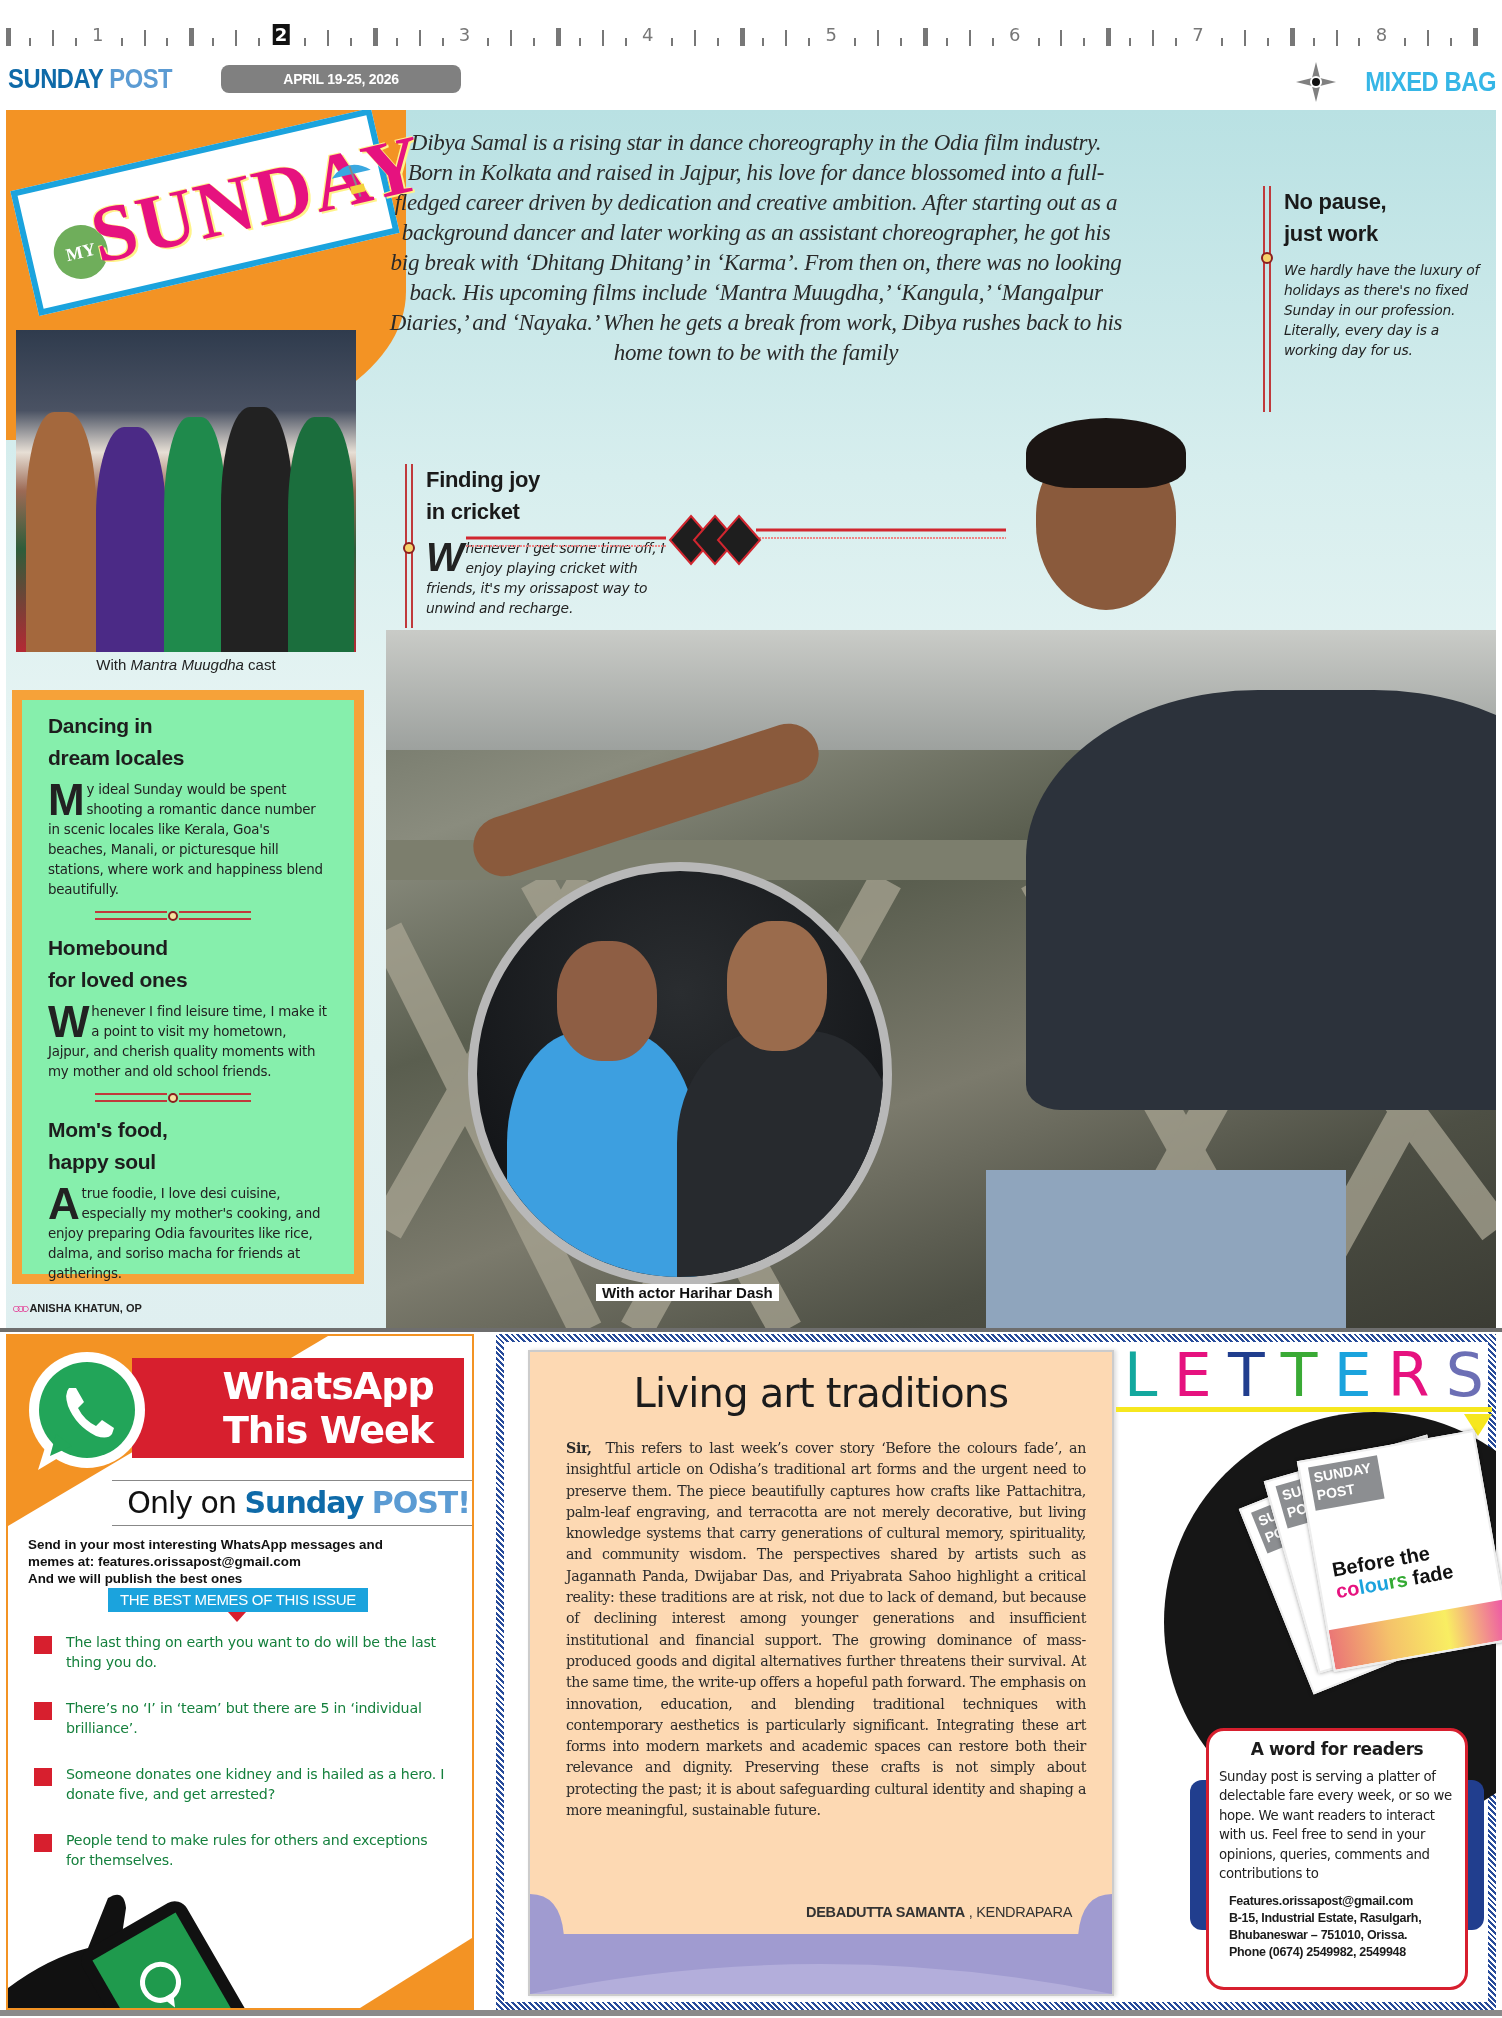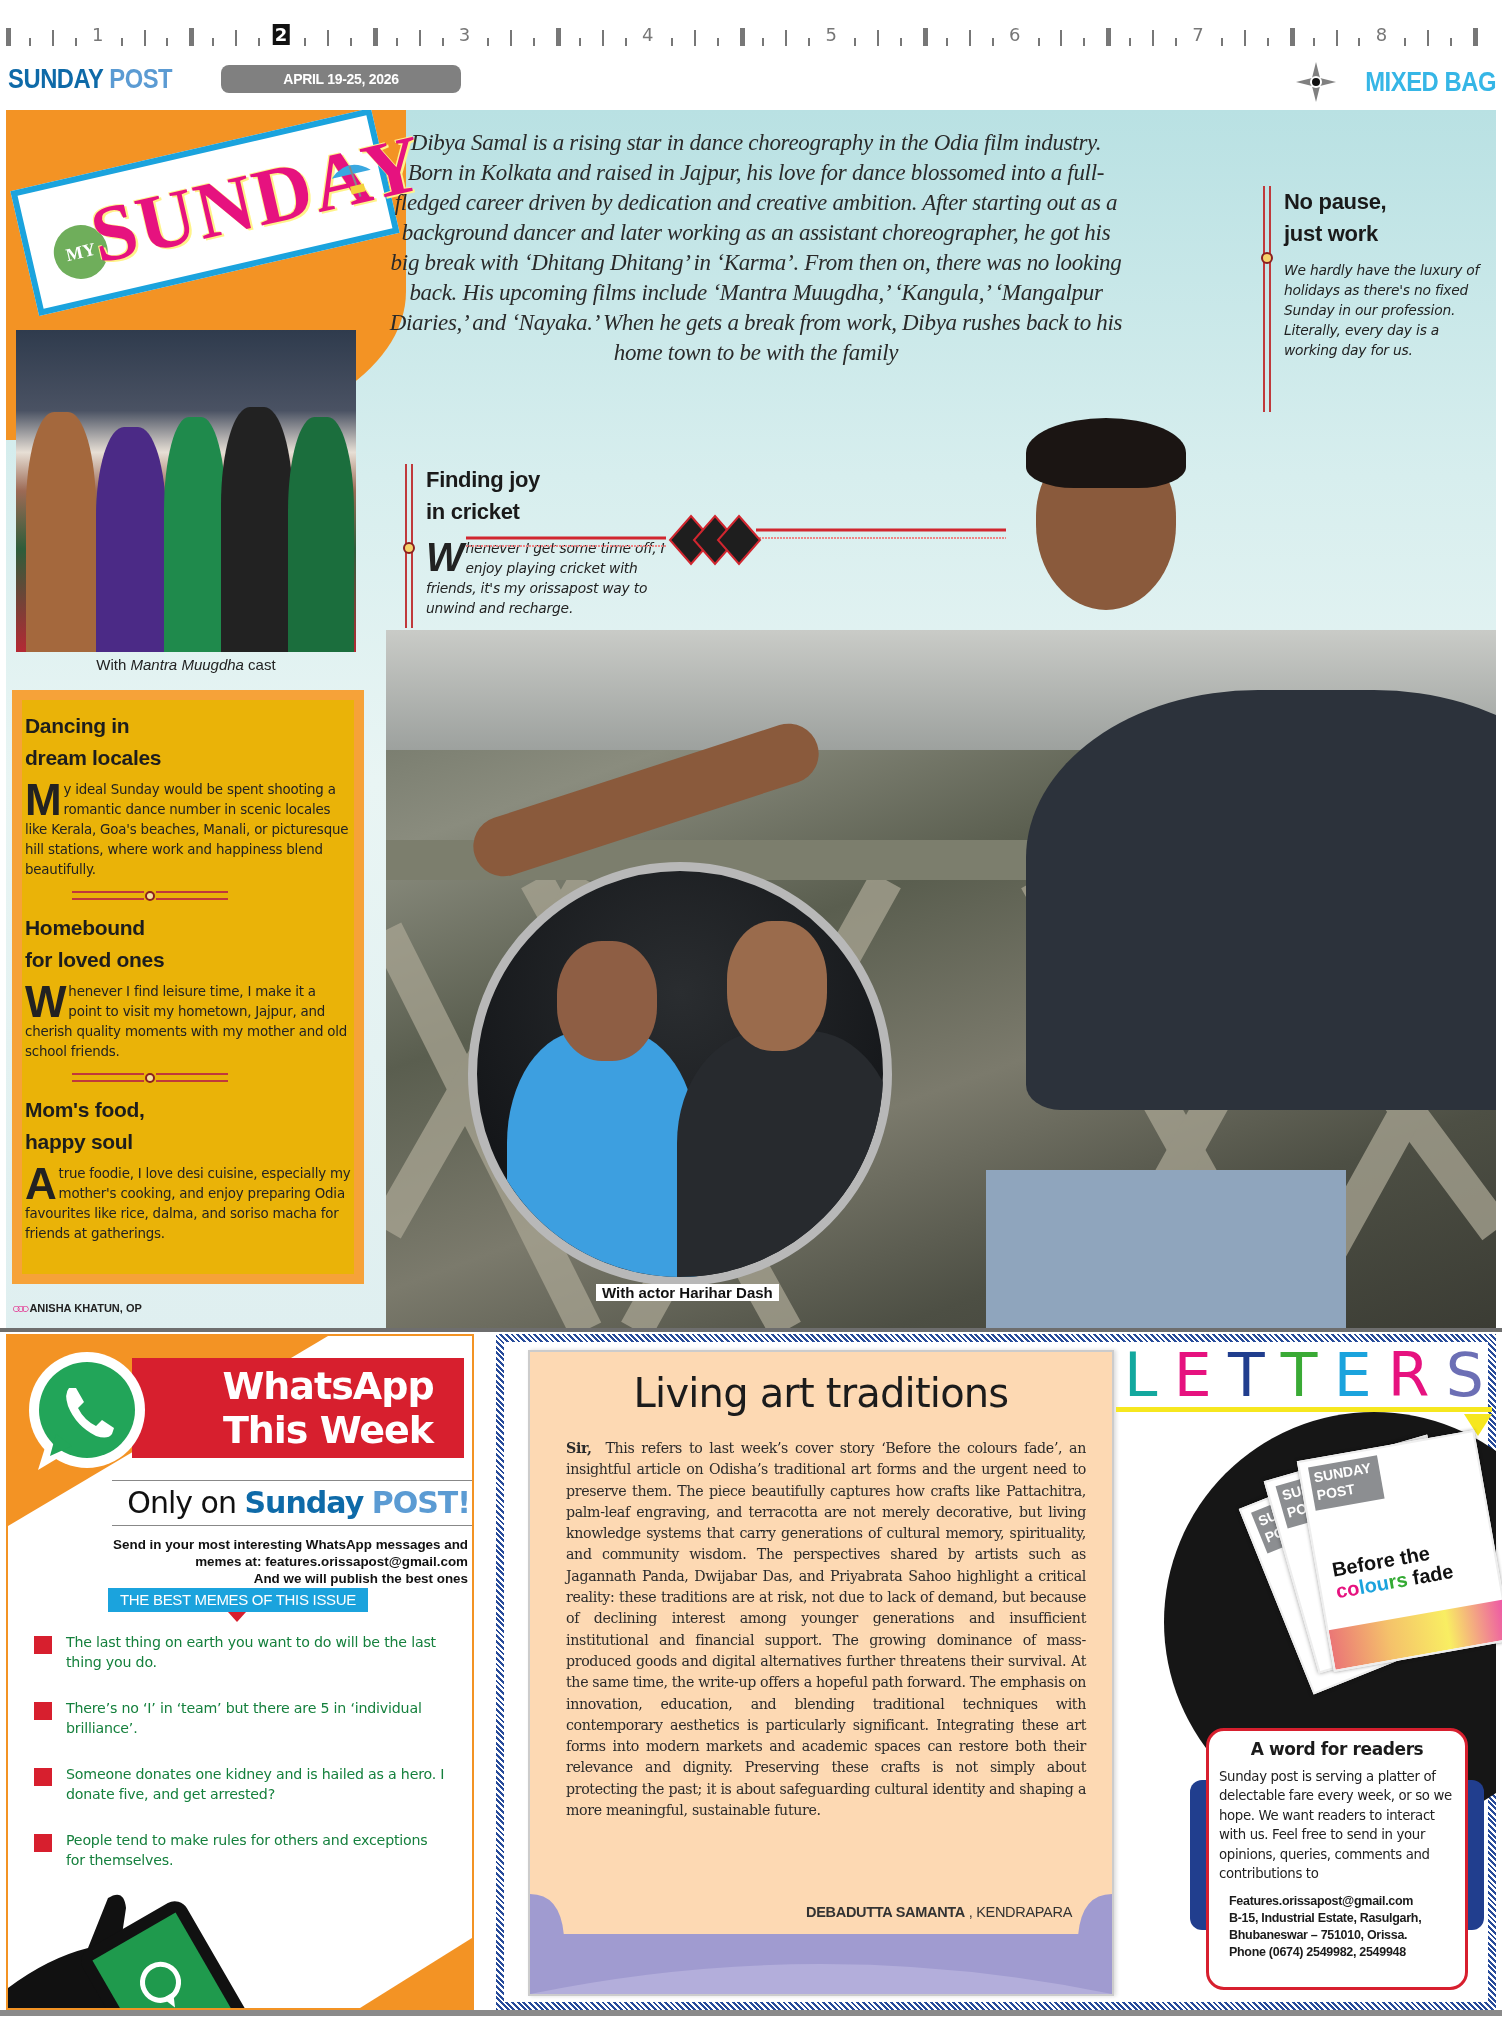--- a/index.html
+++ b/index.html
@@ -31,21 +31,21 @@
   .mysunday .my-badge { position: absolute; left: 22px; top: 42px; width: 54px; height: 54px; border-radius: 50%; background: #6fae5b; color: #fff; font-weight: bold; font-size: 18px; text-align: center; line-height: 54px; font-family: "Liberation Serif", serif; }
   .mysunday .sunday-word { position: absolute; left: 64px; top: 12px; font-family: "Liberation Serif", serif; font-weight: bold; font-size: 80px; color: #e6127f; letter-spacing: 2px; text-shadow: 2px 2px 0 #fff38a, -1px -1px 0 #fff38a; }
   .mysunday .umbrella { position: absolute; right: 6px; top: 36px; width: 44px; height: 44px; }
 
   .cast-photo { position: absolute; left: 10px; top: 220px; width: 340px; height: 322px; background: linear-gradient(180deg, #2f3b4d 0%, #4a5263 25%, #e7dfd5 38%, #9c6a55 50%, #2e5d3a 68%, #b52934 100%); overflow: hidden; }
   .cast-photo .person { position: absolute; bottom: 0; border-radius: 40% 40% 0 0; }
   .caption-cast { position: absolute; left: 10px; top: 546px; width: 340px; text-align: center; font-size: 15px; color: #222; }
   .caption-cast em { font-style: italic; }
 
   .sidebar-box { position: absolute; left: 6px; top: 580px; width: 352px; height: 594px; background: #f6a239; padding: 10px; }
-  .sidebar-inner { background: #eab308; width: 100%; height: 100%; padding: 10px 3px; }
+  .sidebar-inner { background: #86efac; width: 100%; height: 100%; padding: 10px 26px; }
   .sb-h { font-weight: bold; font-size: 21px; line-height: 32px; color: #1d1d1d; letter-spacing: -0.3px; }
   .sb-p { font-family: "DejaVu Sans", sans-serif; font-size: 13.4px; line-height: 20px; color: #222; margin-top: 6px; letter-spacing: -0.2px; }
   .dropcap { float: left; font-family: "Liberation Sans", sans-serif; font-size: 44px; line-height: 36px; font-weight: bold; margin-right: 2px; margin-top: 2px; }
   .sb-div { position: relative; height: 20px; margin: 6px 0 6px 0; }
   .sb-div svg { position: absolute; left: 45px; top: 2px; }
 
   .byline { position: absolute; left: 6px; top: 1190px; font-size: 11px; font-weight: bold; color: #222; display: flex; align-items: center; gap: 4px; }
   .byline .rings { color: #e4127f; font-size: 14px; letter-spacing: -4px; }
 
   .intro { position: absolute; left: 380px; top: 18px; width: 740px; text-align: center; font-family: "Liberation Serif", serif; font-style: italic; font-size: 23px; line-height: 30px; color: #2a2a2a; letter-spacing: -0.3px; }
@@ -78,21 +78,21 @@
 
   
   .wa { position: absolute; left: 6px; top: 1334px; width: 468px; height: 676px; border: 2px solid #f39324; background: #fff; overflow: hidden; }
   .wa .tri { position: absolute; left: 0; top: 0; width: 0; height: 0; border-top: 190px solid #f39324; border-right: 320px solid transparent; }
   .wa .tri-br { position: absolute; right: 0; bottom: 0; width: 0; height: 0; border-bottom: 70px solid #f39324; border-left: 112px solid transparent; }
   .wa-logo { position: absolute; left: 14px; top: 12px; width: 130px; height: 130px; }
   .wa-banner { position: absolute; left: 124px; top: 22px; width: 332px; height: 100px; background: #d71f2e; color: #fff; text-align: center; font-family: "DejaVu Sans", sans-serif; font-weight: bold; font-size: 38px; line-height: 44px; padding-top: 6px; padding-left: 60px; letter-spacing: -1px; }
   .wa-only { position: absolute; left: 104px; top: 144px; width: 362px; border-top: 1px solid #888; border-bottom: 1px solid #888; font-family: "DejaVu Sans", sans-serif; font-size: 30px; line-height: 44px; text-align: right; padding-right: 4px; letter-spacing: -1px; color: #111; }
   .wa-only .s1 { color: #0e6aa8; font-weight: bold; }
   .wa-only .s2 { color: #5b9bd3; font-weight: bold; }
-  .wa-send { position: absolute; left: 20px; top: 200px; width: 440px; text-align: right; font-weight: bold; font-size: 13.4px; line-height: 17px; color: #111; }
+  .wa-send { position: absolute; left: 20px; top: 200px; width: 440px; text-align: left; font-weight: bold; font-size: 13.4px; line-height: 17px; color: #111; }
   .wa-tag { position: absolute; left: 100px; top: 252px; width: 260px; height: 24px; background: #1ba3dd; color: #fff; font-size: 15px; line-height: 24px; text-align: center; letter-spacing: -0.3px; }
   .wa-tag::after { content: ""; position: absolute; left: 120px; top: 24px; border-left: 9px solid transparent; border-right: 9px solid transparent; border-top: 10px solid #d71f2e; }
   .memes { position: absolute; left: 20px; top: 296px; width: 420px; list-style: none; }
   .meme { position: relative; padding-left: 38px; font-family: "DejaVu Sans", sans-serif; font-size: 14.2px; line-height: 20px; color: #15803d; margin-bottom: 26px; letter-spacing: -0.2px; }
   .meme .sq { position: absolute; left: 6px; top: 4px; width: 18px; height: 18px; background: #d71f2e; }
   .wa-hand { position: absolute; left: 0; bottom: 0; width: 240px; height: 120px; }
 
   
   .letters-frame { position: absolute; left: 496px; top: 1334px; width: 1000px; height: 676px; border: 8px solid transparent;
      border-image: repeating-linear-gradient(45deg, #274b9a 0 2px, #fff 2px 4px) 8; }

